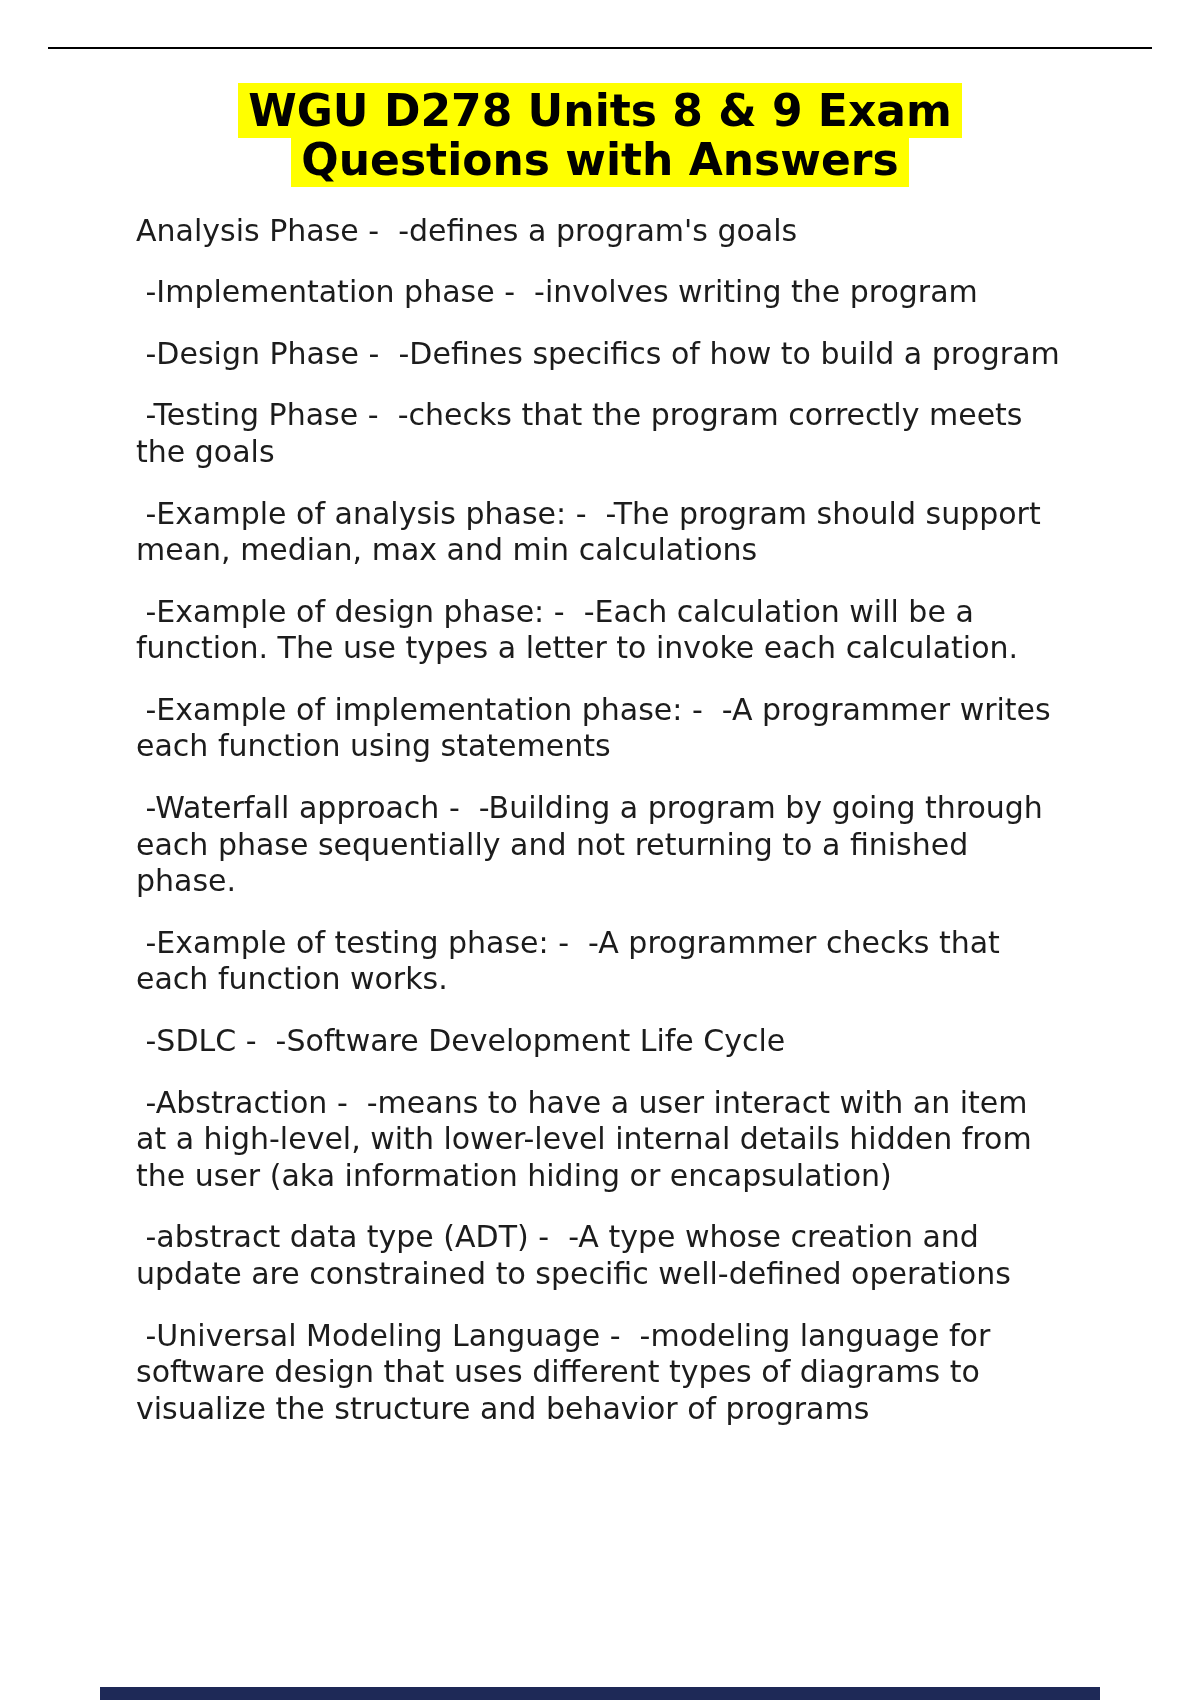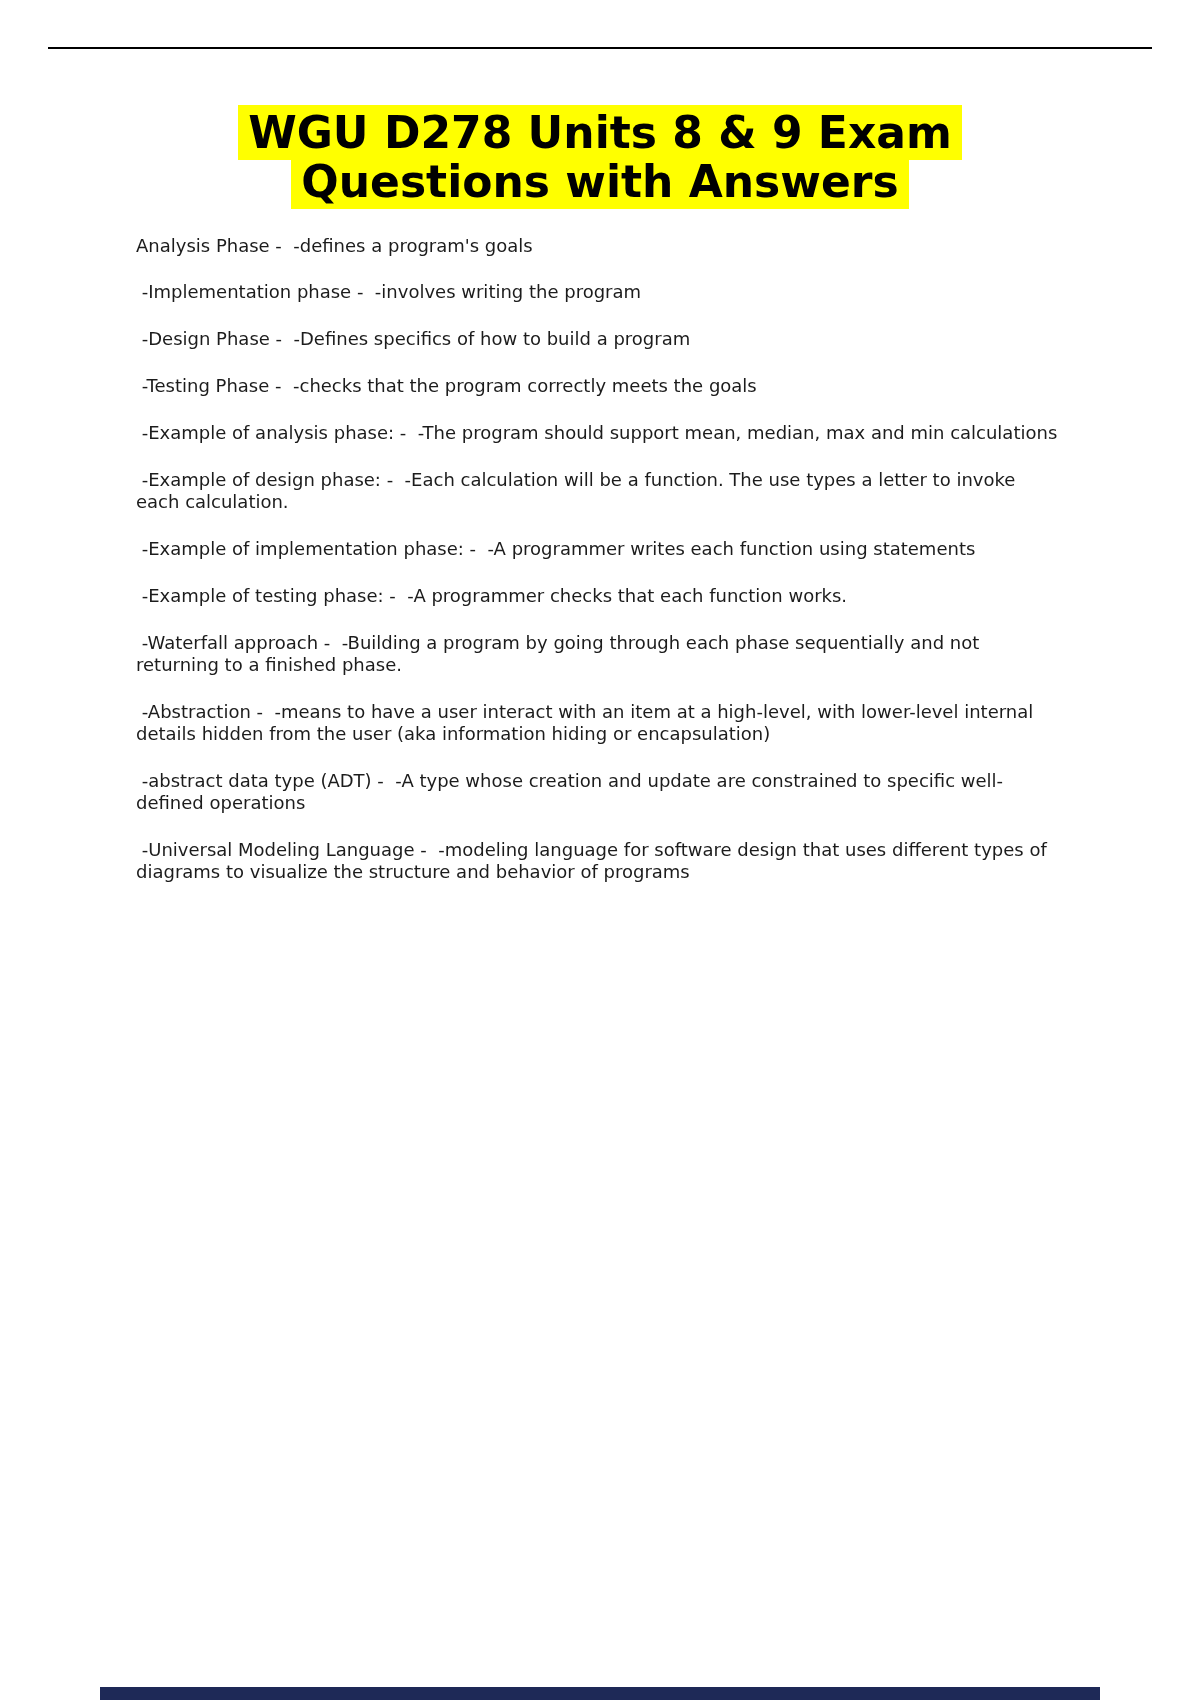--- a/index.html
+++ b/index.html
@@ -19,38 +19,38 @@
   }
   .top-rule {
     position: absolute;
     top: 47px;
     left: 48px;
     right: 48px;
     height: 2px;
     background: #000000;
   }
   .title-block {
-    padding-top: 108px;
+    padding-top: 86px;
     text-align: center;
     font-weight: bold;
     font-size: 44px;
     line-height: 1.12;
     color: #000000;
   }
   .title-line {
     display: block;
   }
   .title-line .hl {
     display: inline;
     background: #ffff00;
     padding: 2px 10px;
   }
   .content {
     margin: 28px 136px 0 136px;
-    font-size: 18px;
+    font-size: 30px;
     color: #1c1c1c;
   }
   .content p {
     margin: 0 0 25px 0;
     line-height: 1.22;
     white-space: pre-wrap;
   }
   .bottom-bar {
     position: absolute;
     bottom: 0;
@@ -73,22 +73,23 @@
   </div>
 
   <div class="content">
     <p>Analysis Phase -  -defines a program's goals</p>
     <p> -Implementation phase -  -involves writing the program</p>
     <p> -Design Phase -  -Defines specifics of how to build a program</p>
     <p> -Testing Phase -  -checks that the program correctly meets the goals</p>
     <p> -Example of analysis phase: -  -The program should support mean, median, max and min calculations</p>
     <p> -Example of design phase: -  -Each calculation will be a function. The use types a letter to invoke each calculation.</p>
     <p> -Example of implementation phase: -  -A programmer writes each function using statements</p>
+    <p> -Waterfall approach -  -Building a program by going through each phase sequentially and not returning to a finished phase.</p>
     <p> -Example of testing phase: -  -A programmer checks that each function works.</p>
-    <p> -Waterfall approach -  -Building a program by going through each phase sequentially and not returning to a finished phase.</p>
+    <p> -SDLC -  -Software Development Life Cycle</p>
     <p> -Abstraction -  -means to have a user interact with an item at a high-level, with lower-level internal details hidden from the user (aka information hiding or encapsulation)</p>
     <p> -abstract data type (ADT) -  -A type whose creation and update are constrained to specific well-defined operations</p>
     <p> -Universal Modeling Language -  -modeling language for software design that uses different types of diagrams to visualize the structure and behavior of programs</p>
   </div>
 
   <div class="bottom-bar"></div>
 
 </div>
 
 </body></html>

